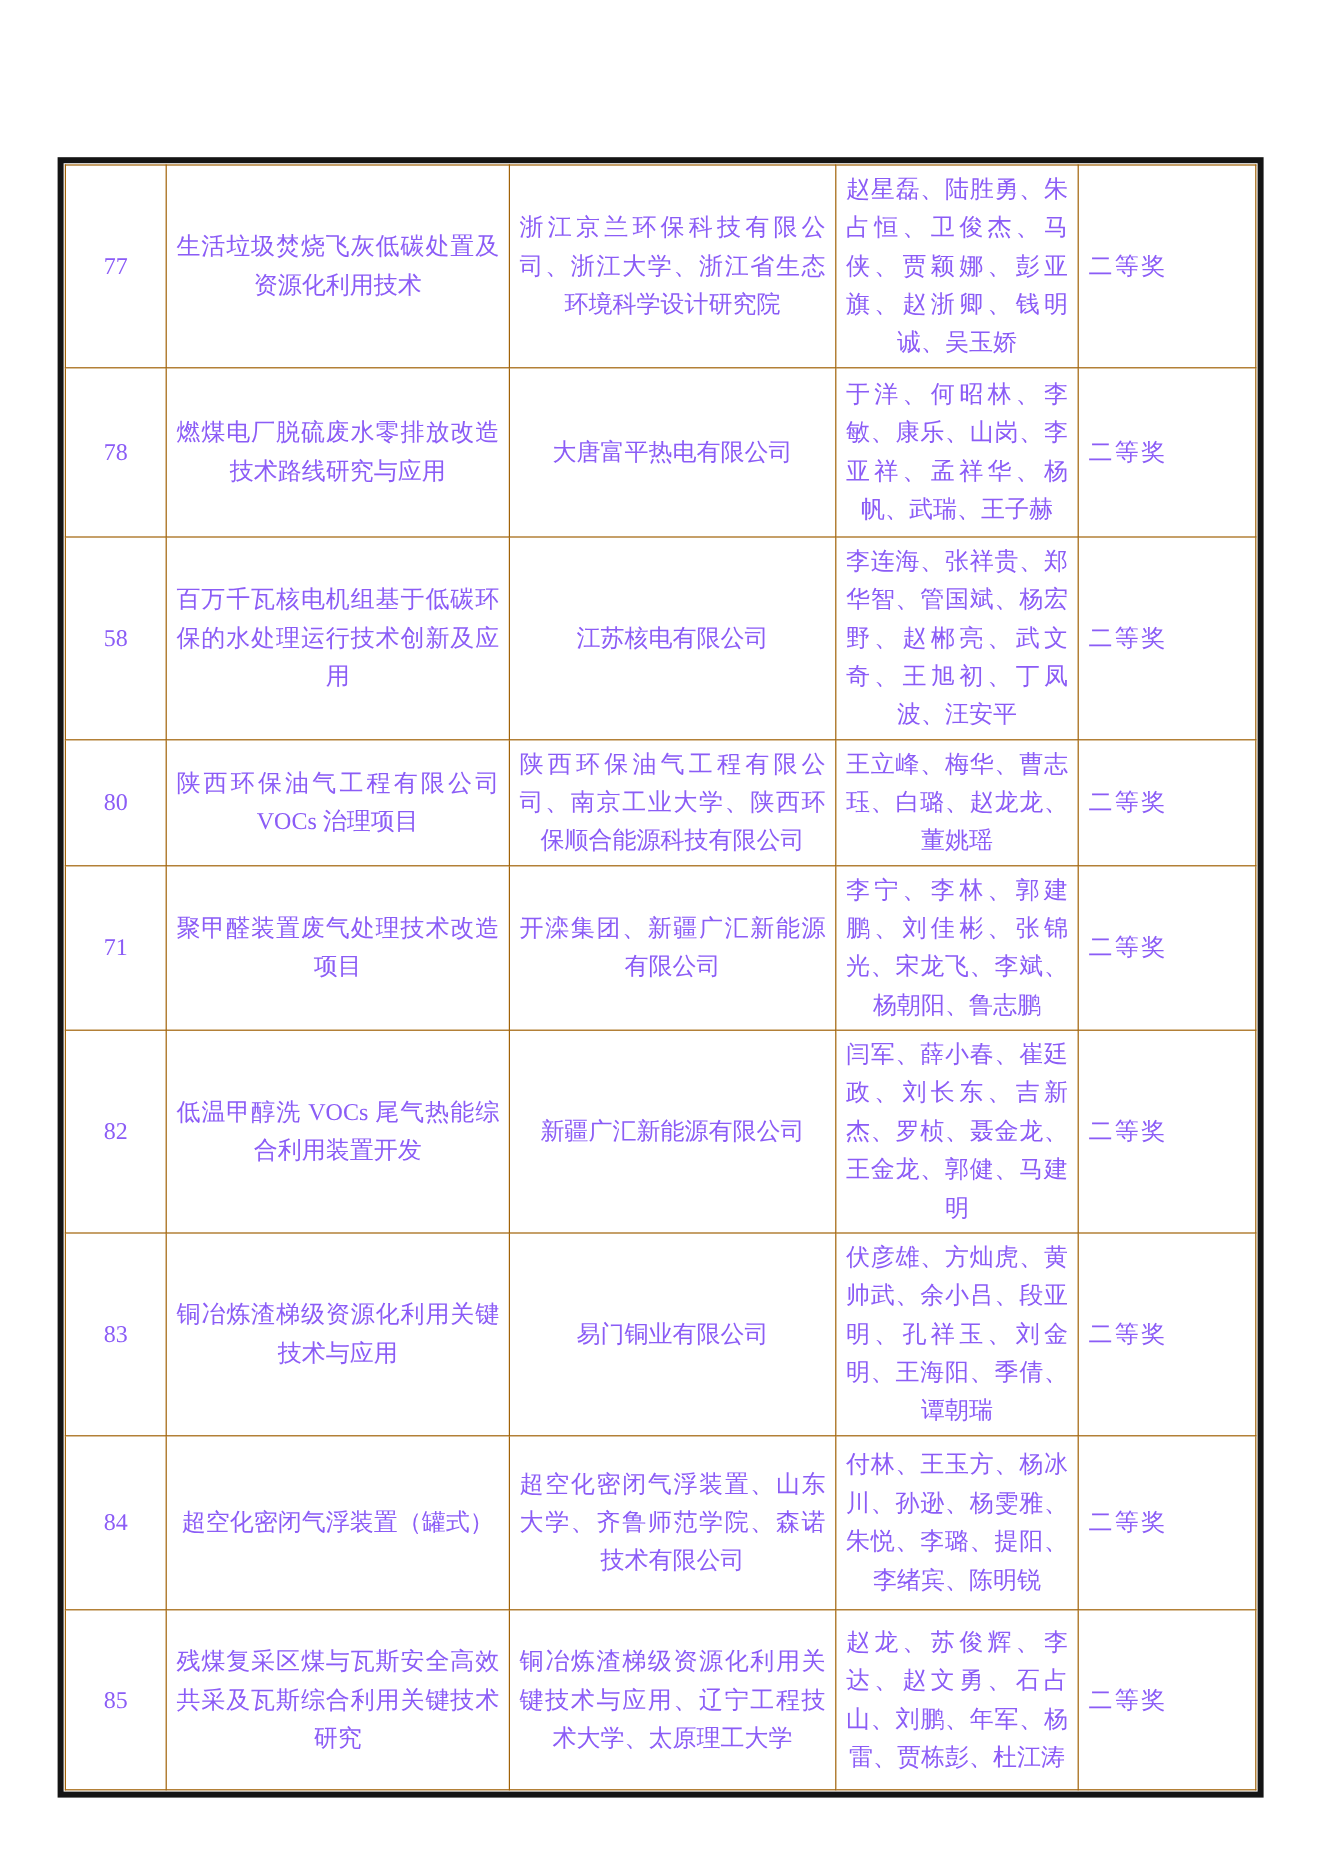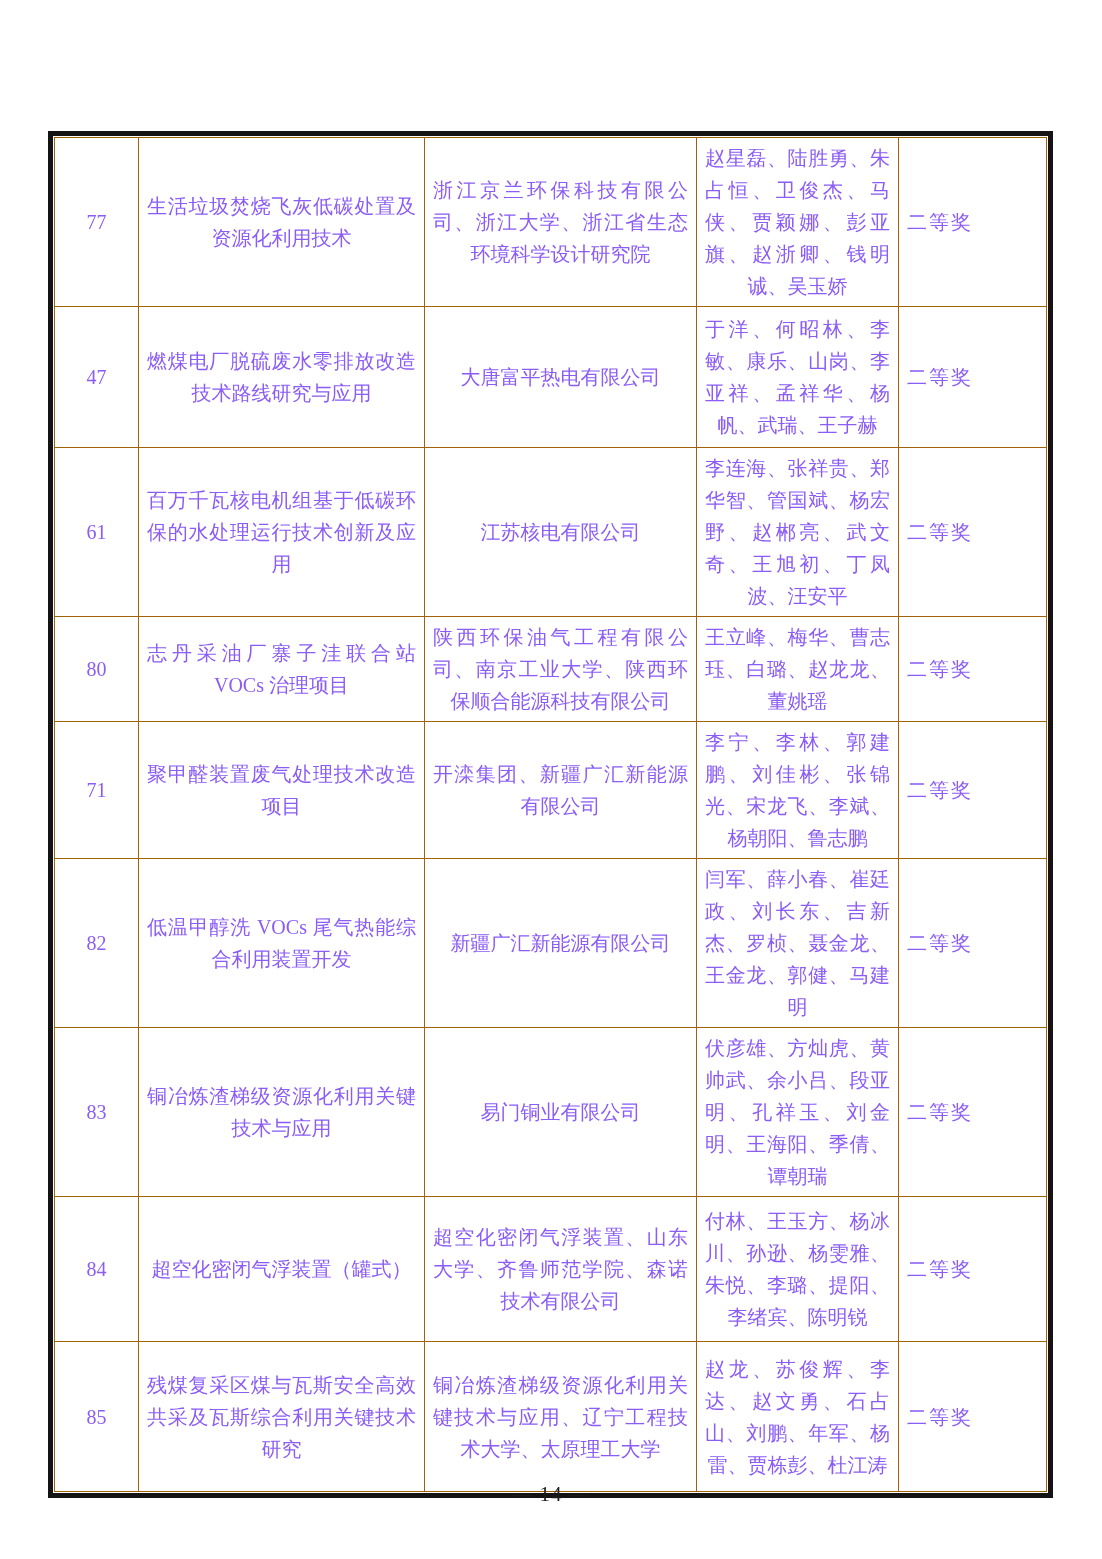--- a/index.html
+++ b/index.html
@@ -94,36 +94,36 @@
       </colgroup>
       <tbody>
           <tr>
     <td class="col-no">77</td>
     <td class="col-project">生活垃圾焚烧飞灰低碳处置及资源化利用技术</td>
     <td class="col-orgs">浙江京兰环保科技有限公司、浙江大学、浙江省生态环境科学设计研究院</td>
     <td class="col-people">赵星磊、陆胜勇、朱占恒、卫俊杰、马侠、贾颖娜、彭亚旗、赵浙卿、钱明诚、吴玉娇</td>
     <td class="col-award">二等奖</td>
   </tr>
           <tr>
-    <td class="col-no">47</td>
+    <td class="col-no">78</td>
     <td class="col-project">燃煤电厂脱硫废水零排放改造技术路线研究与应用</td>
     <td class="col-orgs">大唐富平热电有限公司</td>
     <td class="col-people">于洋、何昭林、李敏、康乐、山岗、李亚祥、孟祥华、杨帆、武瑞、王子赫</td>
     <td class="col-award">二等奖</td>
   </tr>
           <tr>
-    <td class="col-no">61</td>
+    <td class="col-no">58</td>
     <td class="col-project">百万千瓦核电机组基于低碳环保的水处理运行技术创新及应用</td>
     <td class="col-orgs">江苏核电有限公司</td>
     <td class="col-people">李连海、张祥贵、郑华智、管国斌、杨宏野、赵郴亮、武文奇、王旭初、丁凤波、汪安平</td>
     <td class="col-award">二等奖</td>
   </tr>
           <tr>
     <td class="col-no">80</td>
-    <td class="col-project">志丹采油厂寨子洼联合站 VOCs 治理项目</td>
+    <td class="col-project">陕西环保油气工程有限公司 VOCs 治理项目</td>
     <td class="col-orgs">陕西环保油气工程有限公司、南京工业大学、陕西环保顺合能源科技有限公司</td>
     <td class="col-people">王立峰、梅华、曹志珏、白璐、赵龙龙、董姚瑶</td>
     <td class="col-award">二等奖</td>
   </tr>
           <tr>
     <td class="col-no">71</td>
     <td class="col-project">聚甲醛装置废气处理技术改造项目</td>
     <td class="col-orgs">开滦集团、新疆广汇新能源有限公司</td>
     <td class="col-people">李宁、李林、郭建鹏、刘佳彬、张锦光、宋龙飞、李斌、杨朝阳、鲁志鹏</td>
     <td class="col-award">二等奖</td>
@@ -153,15 +153,14 @@
     <td class="col-no">85</td>
     <td class="col-project">残煤复采区煤与瓦斯安全高效共采及瓦斯综合利用关键技术研究</td>
     <td class="col-orgs">铜冶炼渣梯级资源化利用关键技术与应用、辽宁工程技术大学、太原理工大学</td>
     <td class="col-people">赵龙、苏俊辉、李达、赵文勇、石占山、刘鹏、年军、杨雷、贾栋彭、杜江涛</td>
     <td class="col-award">二等奖</td>
   </tr>
         </tbody>
     </table>
   </div>
 
-  <div class="page-footer">— 14 —</div>
 
 </div>
 
 </body></html>

